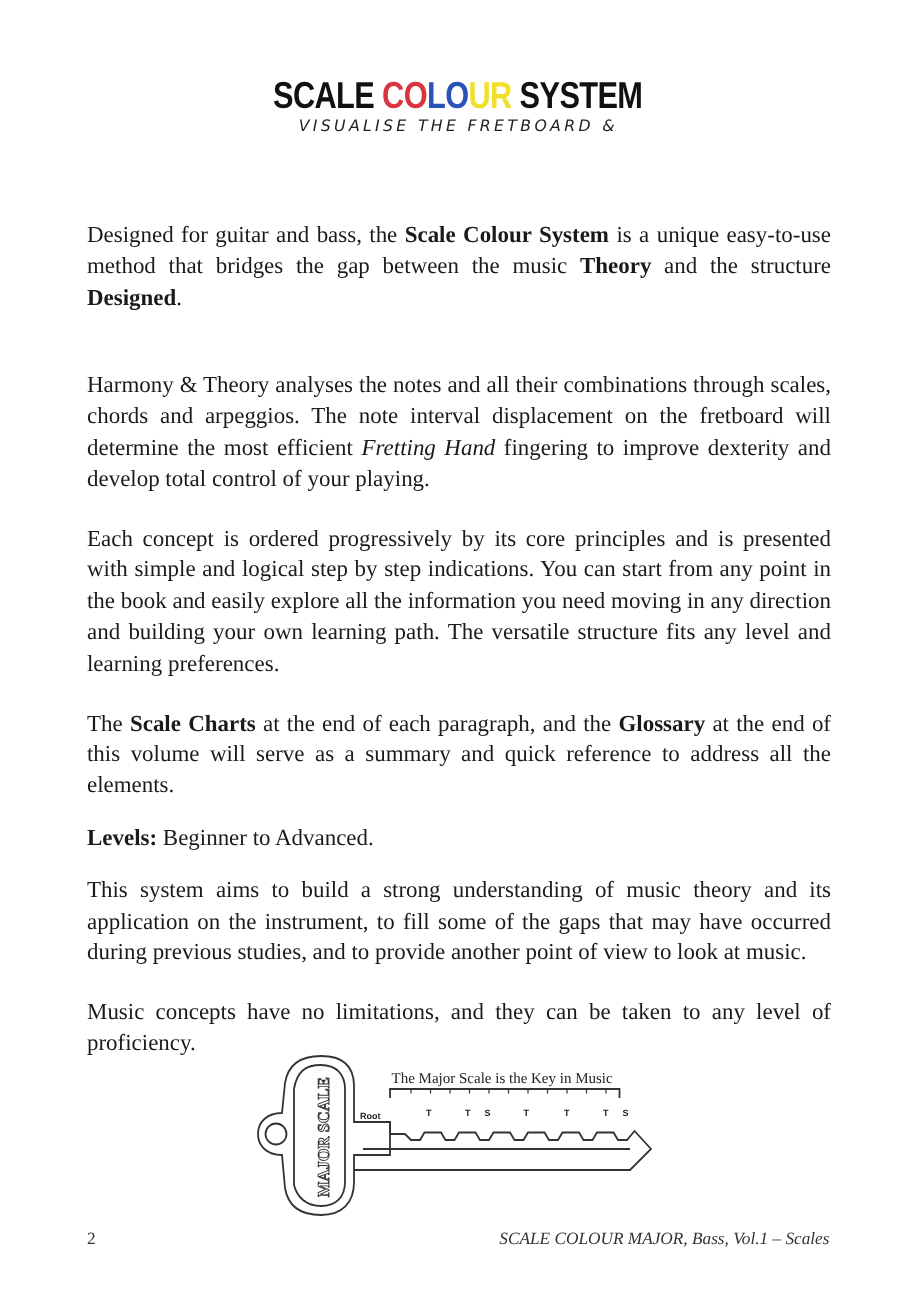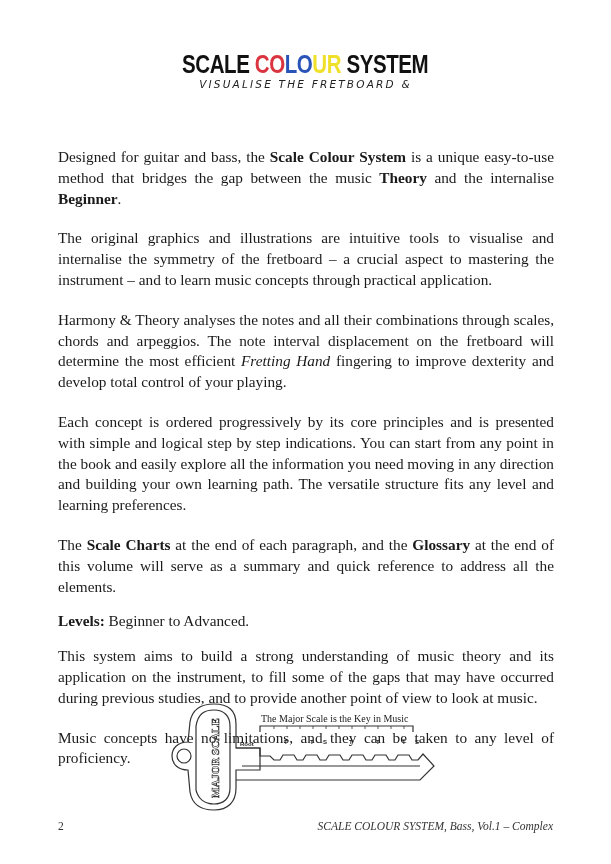--- a/index.html
+++ b/index.html
@@ -29,23 +29,22 @@
 <body>
 
 <div class="logo">
   <div class="logo-title">
     <span class="blk">SCALE </span><span class="red">CO</span><span class="blu">LO</span><span class="yel">UR</span><span class="blk"> SYSTEM</span>
   </div>
   <div class="logo-sub">Visualise The Fretboard &amp;</div>
 </div>
 
 <div class="content">
-  <p><span>Designed for guitar and bass, the </span><b>Scale Colour System</b><span> is a unique easy-to-use method that bridges the gap between the music </span><b>Theory</b><span> and the internalise </span><b>Beginner</b><span>.</span></p>
+  <p><span>Designed for guitar and bass, the </span><b>Scale Colour System</b><span> is a unique easy-to-use method that bridges the gap between the music </span><b>Theory</b><span> and the structure </span><b>Designed</b><span>.</span></p>
   <div class="gap"></div>
-  <p>The original graphics and illustrations are intuitive tools to visualise and internalise the symmetry of the fretboard – a crucial aspect to mastering the instrument – and to learn music concepts through practical application.</p>
   <div class="gap"></div>
   <p><span>Harmony &amp; Theory analyses the notes and all their combinations through scales, chords and arpeggios. The note interval displacement on the fretboard will determine the most efficient </span><i>Fretting Hand</i><span> fingering to improve dexterity and develop total control of your playing.</span></p>
   <div class="gap"></div>
   <p>Each concept is ordered progressively by its core principles and is presented with simple and logical step by step indications. You can start from any point in the book and easily explore all the information you need moving in any direction and building your own learning path. The versatile structure fits any level and learning preferences.</p>
   <div class="gap"></div>
   <p><span>The </span><b>Scale Charts</b><span> at the end of each paragraph, and the </span><b>Glossary</b><span> at the end of this volume will serve as a summary and quick reference to address all the elements.</span></p>
   <div class="gap-s"></div>
   <p><b>Levels:</b><span> Beginner to Advanced.</span></p>
   <div class="gap-s"></div>
   <p>This system aims to build a strong understanding of music theory and its application on the instrument, to fill some of the gaps that may have occurred during previous studies, and to provide another point of view to look at music.</p>
@@ -78,14 +77,14 @@
     <text x="153" y="44">S</text>
     <text x="179" y="44">T</text>
     <text x="206" y="44">T</text>
     <text x="232" y="44">T</text>
     <text x="245" y="44">S</text>
   </g>
 </svg>
 
 <div class="footer">
   <span class="page-num">2</span>
-  <span class="running">SCALE COLOUR SYSTEM, Bass, Vol.1 – Complex</span>
+  <span class="running">SCALE COLOUR MAJOR, Bass, Vol.1 – Scales</span>
 </div>
 
 </body></html>

